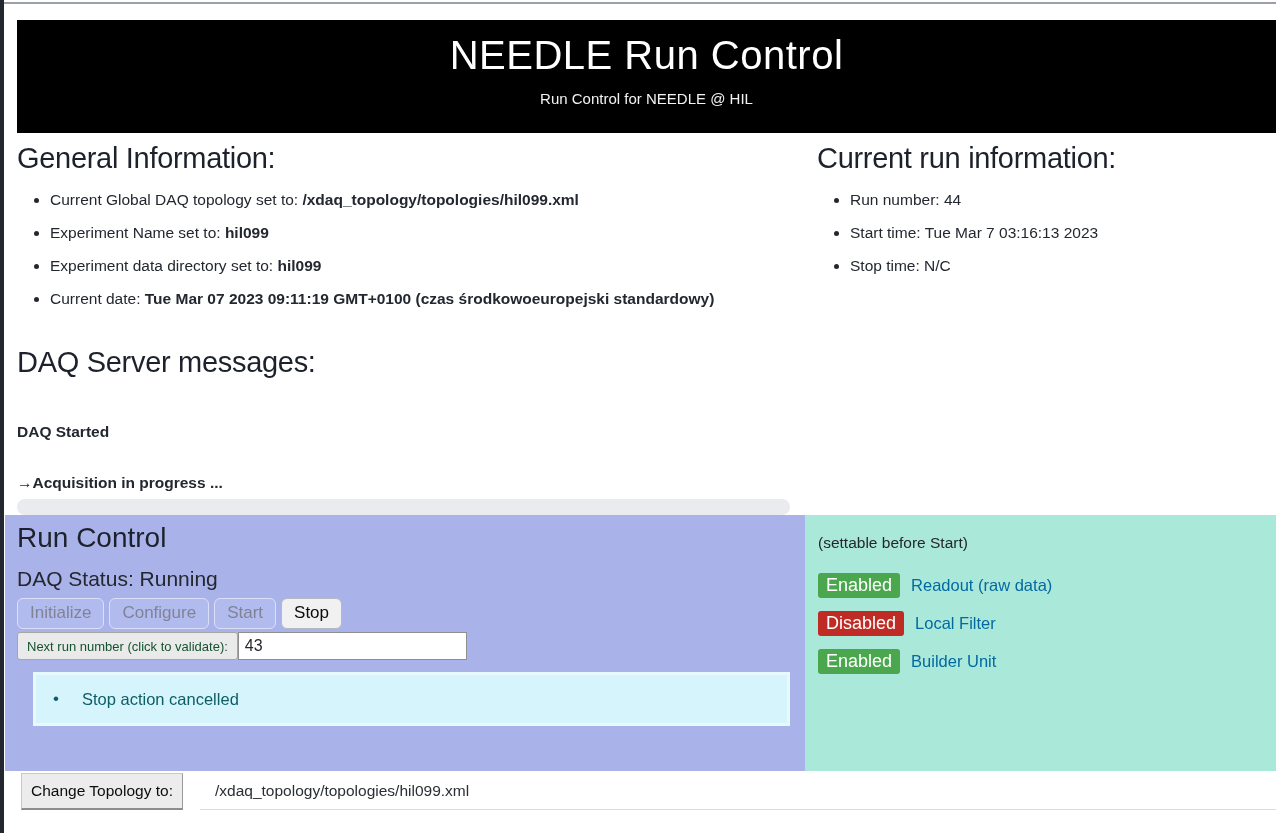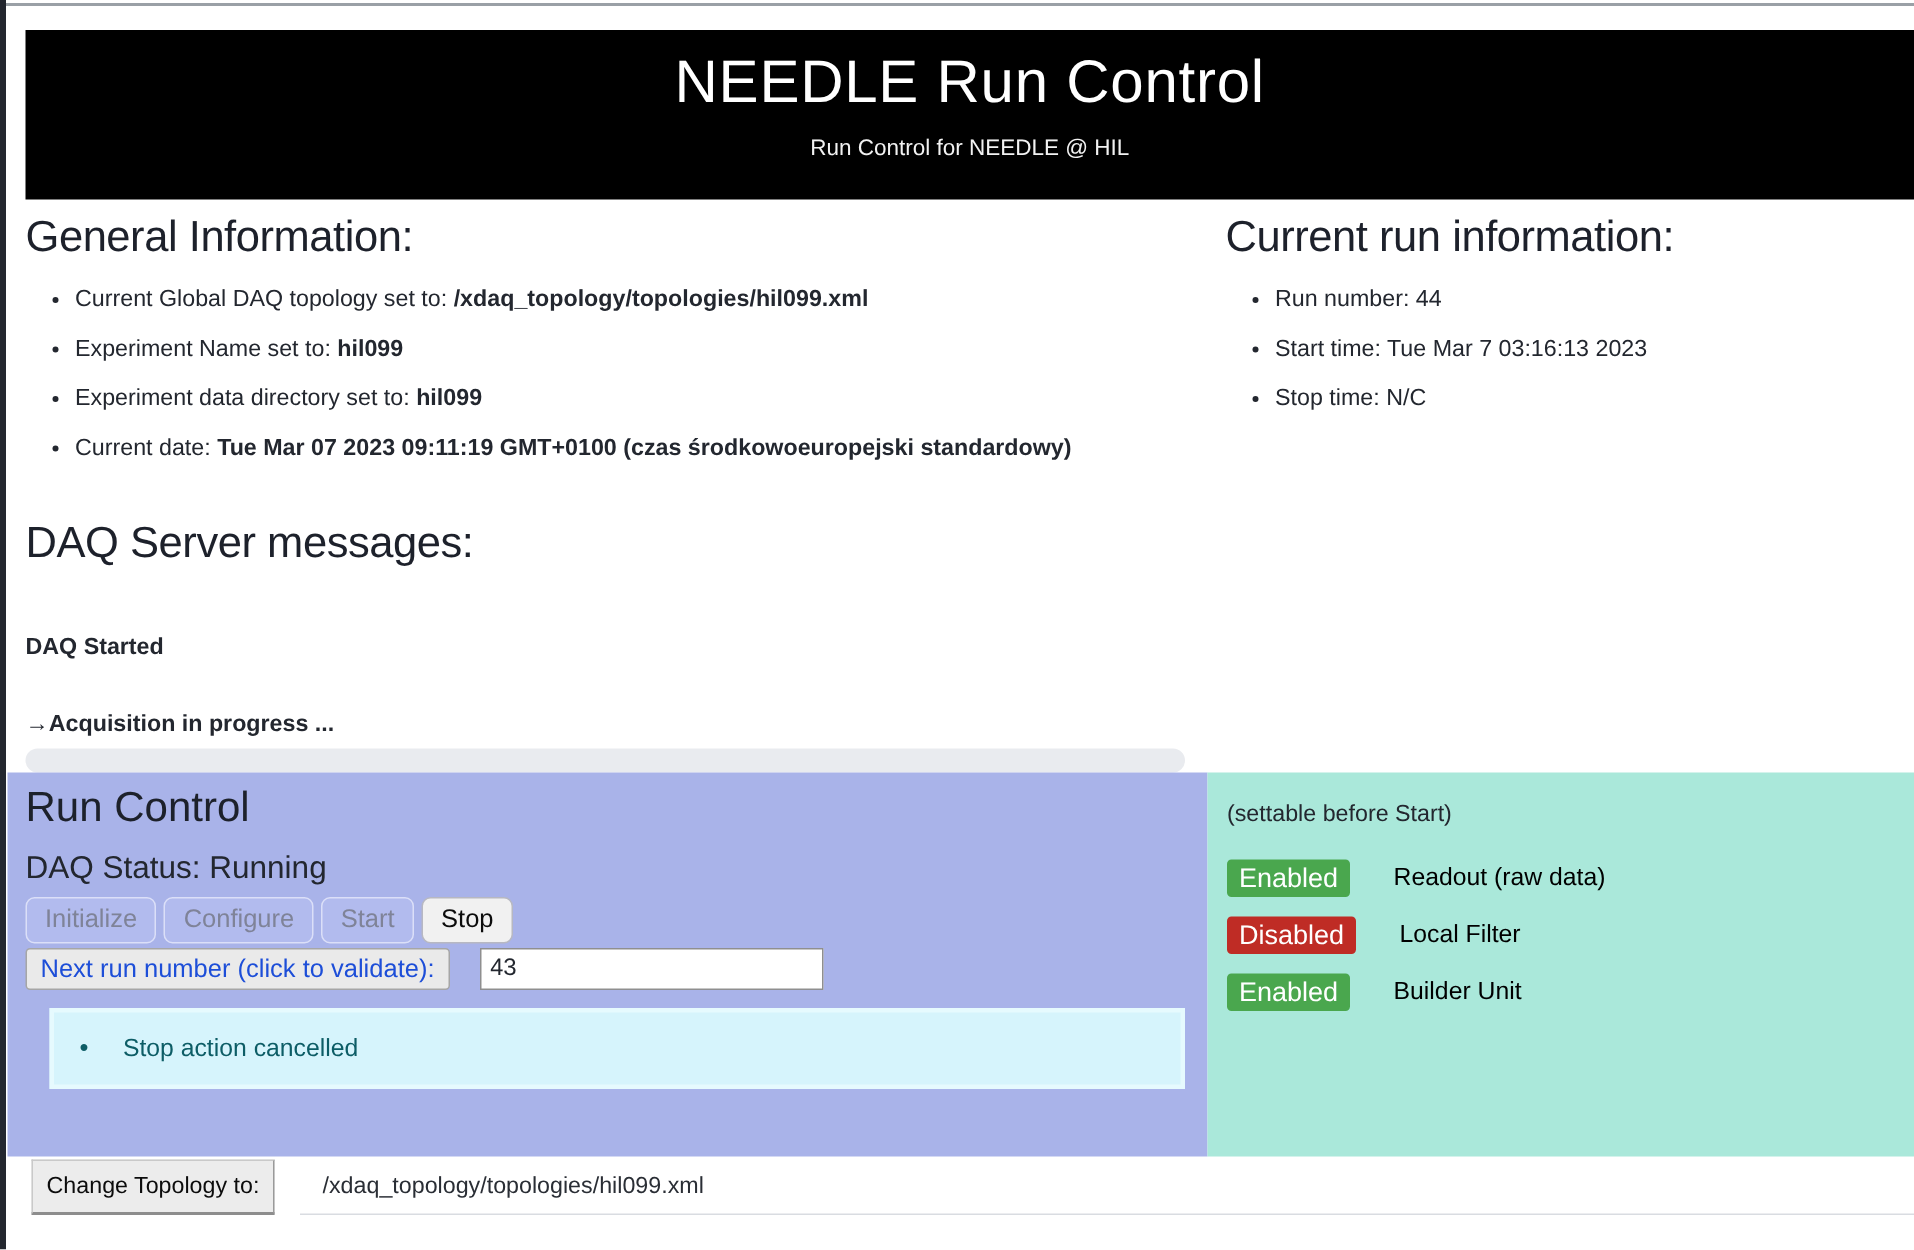--- a/index.html
+++ b/index.html
@@ -67,47 +67,47 @@
   button.ctl {
     font-family:inherit; font-size:17px; padding:4px 12px 5px;
     border-radius:6px; cursor:pointer;
   }
   button.ctl.is-disabled { background:#b2bbee; border:1px solid #dbdff8; color:#7f8398; }
   button.ctl.is-enabled  { background:#f1f1f1; border:1px solid #b7b8c2; color:#0c0c0c; }
 
   .validate-row { display:flex; align-items:stretch; margin-top:3px; height:28px; }
   .validate-row.spaced { margin-top:26px; }
   button.validate-btn {
-    font-family:inherit; font-size:17px; padding:0 9px;
+    font-family:inherit; font-size:13px; padding:0 9px;
     background:#eaeaea; border:1px solid #a6a6a6; border-radius:3px;
-    color:#1d4ed8; cursor:pointer;
+    color:#14532d; cursor:pointer;
   }
   input.validate-input {
-    width:229px; margin-left:20px; border:1px solid #8f8f8f;
+    width:229px; margin-left:0; border:1px solid #8f8f8f;
     font-family:inherit; font-size:16px; padding:0 6px; color:#23272f;
   }
 
   .notice {
     margin:12px 0 0 16px; width:757px; height:54px;
     background:#d6f4fc; border:3px solid #e6fafe;
     display:flex; align-items:center;
     color:#0d5d66; font-size:16.5px; font-weight:500;
   }
   .notice .dot { margin-left:17px; font-size:17px; }
   .notice .notice-text { margin-left:23px; }
 
   .file-row { display:flex; align-items:center; margin-top:13px; }
   .file-row.first { margin-top:21px; }
   .badge {
     font-size:18px; color:#ffffff; padding:3px 8px 4px;
     border-radius:3px; line-height:1;
   }
   .badge.green { background:#4aa74e; }
   .badge.red   { background:#bf2c25; }
-  .file-label { font-size:16.5px; margin-left:29px; color:#000000; }
+  .file-label { font-size:16.5px; margin-left:11px; color:#0369a1; }
 
   
   .topo-row { display:flex; margin-left:17px; margin-top:2px; height:37px;gap:17px; }
   button.topo-btn {
     width:162px; background:#ececec; color:#0c0c0c;
     border:1px solid #c9c9c9; border-bottom:2px solid #8d8d8d; border-right-color:#9a9a9a;
     font-family:inherit; font-size:15.5px; cursor:pointer;
   }
   input.topo-input {
     flex:1; border:none; border-bottom:1px solid #d9dce1;

